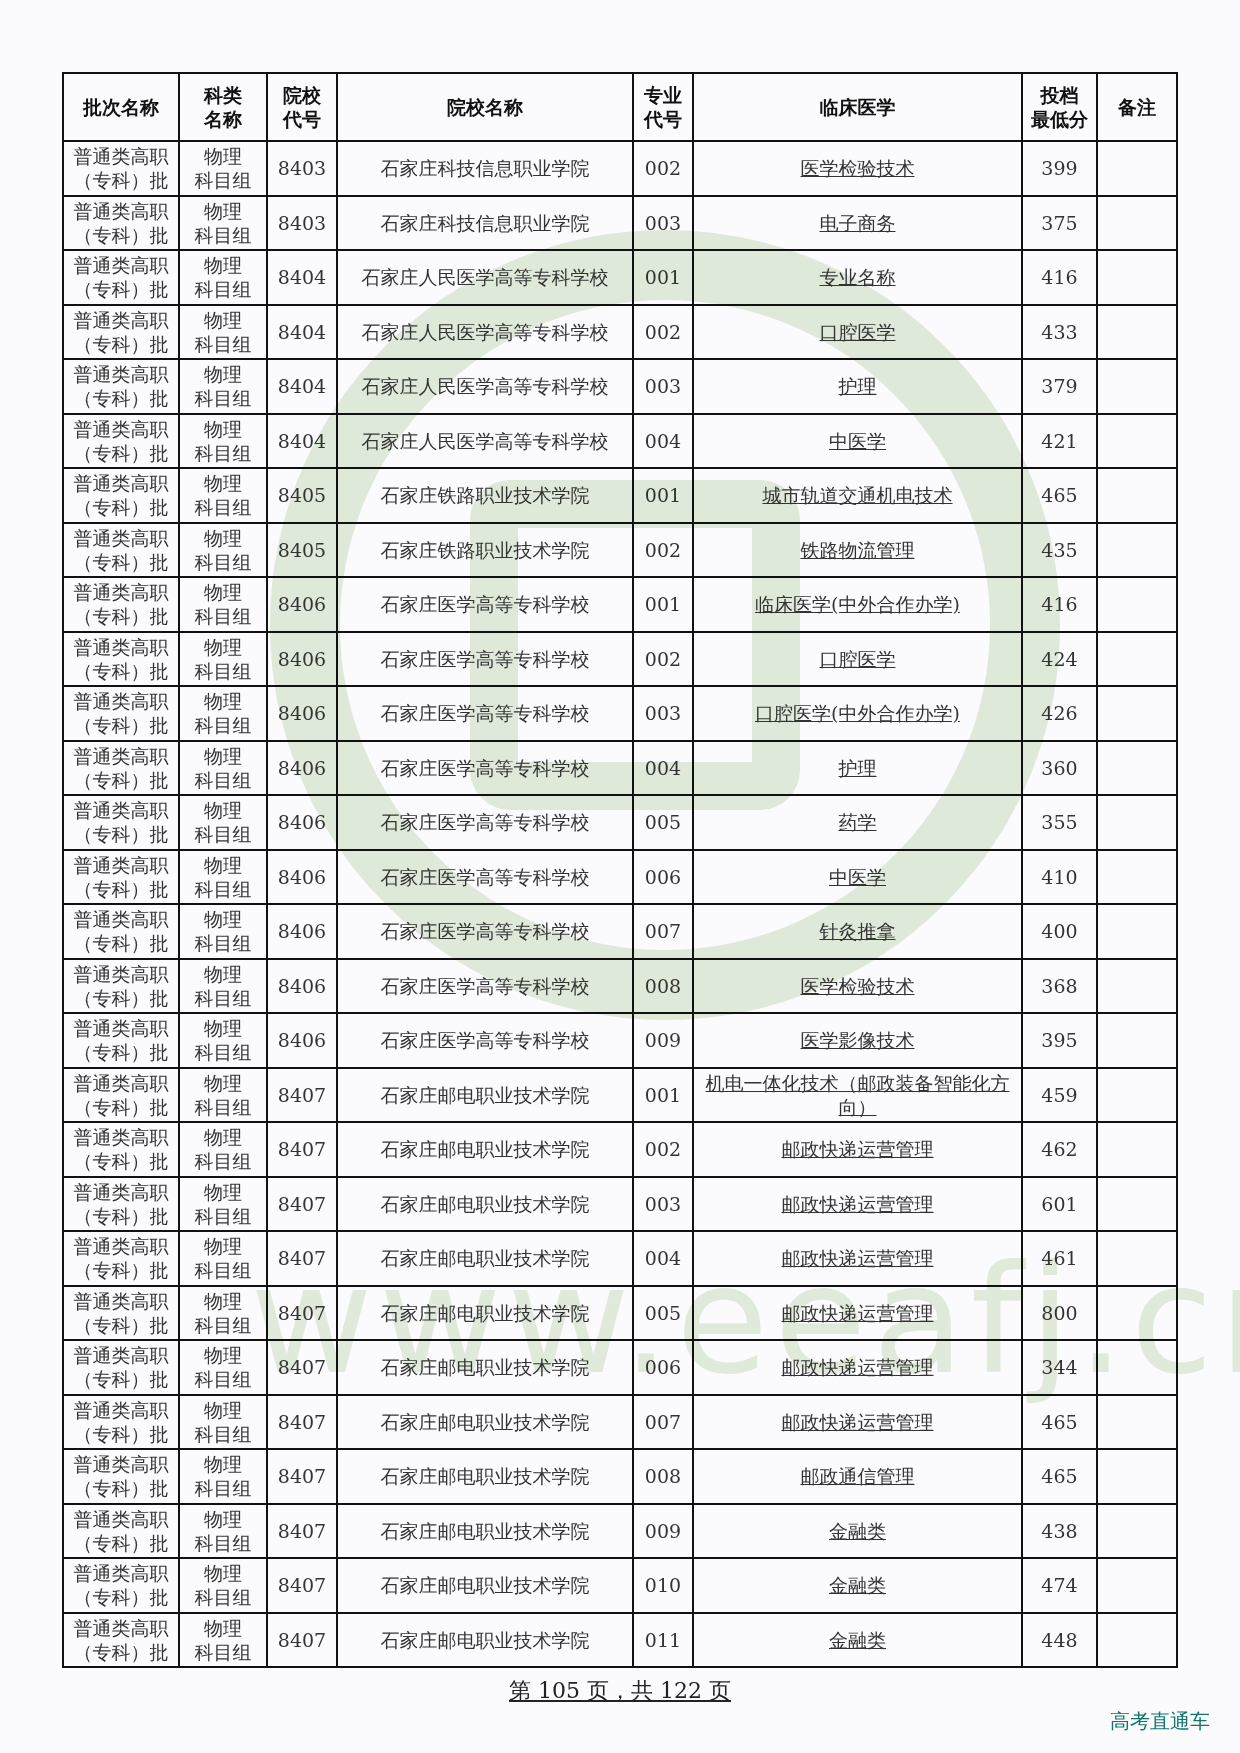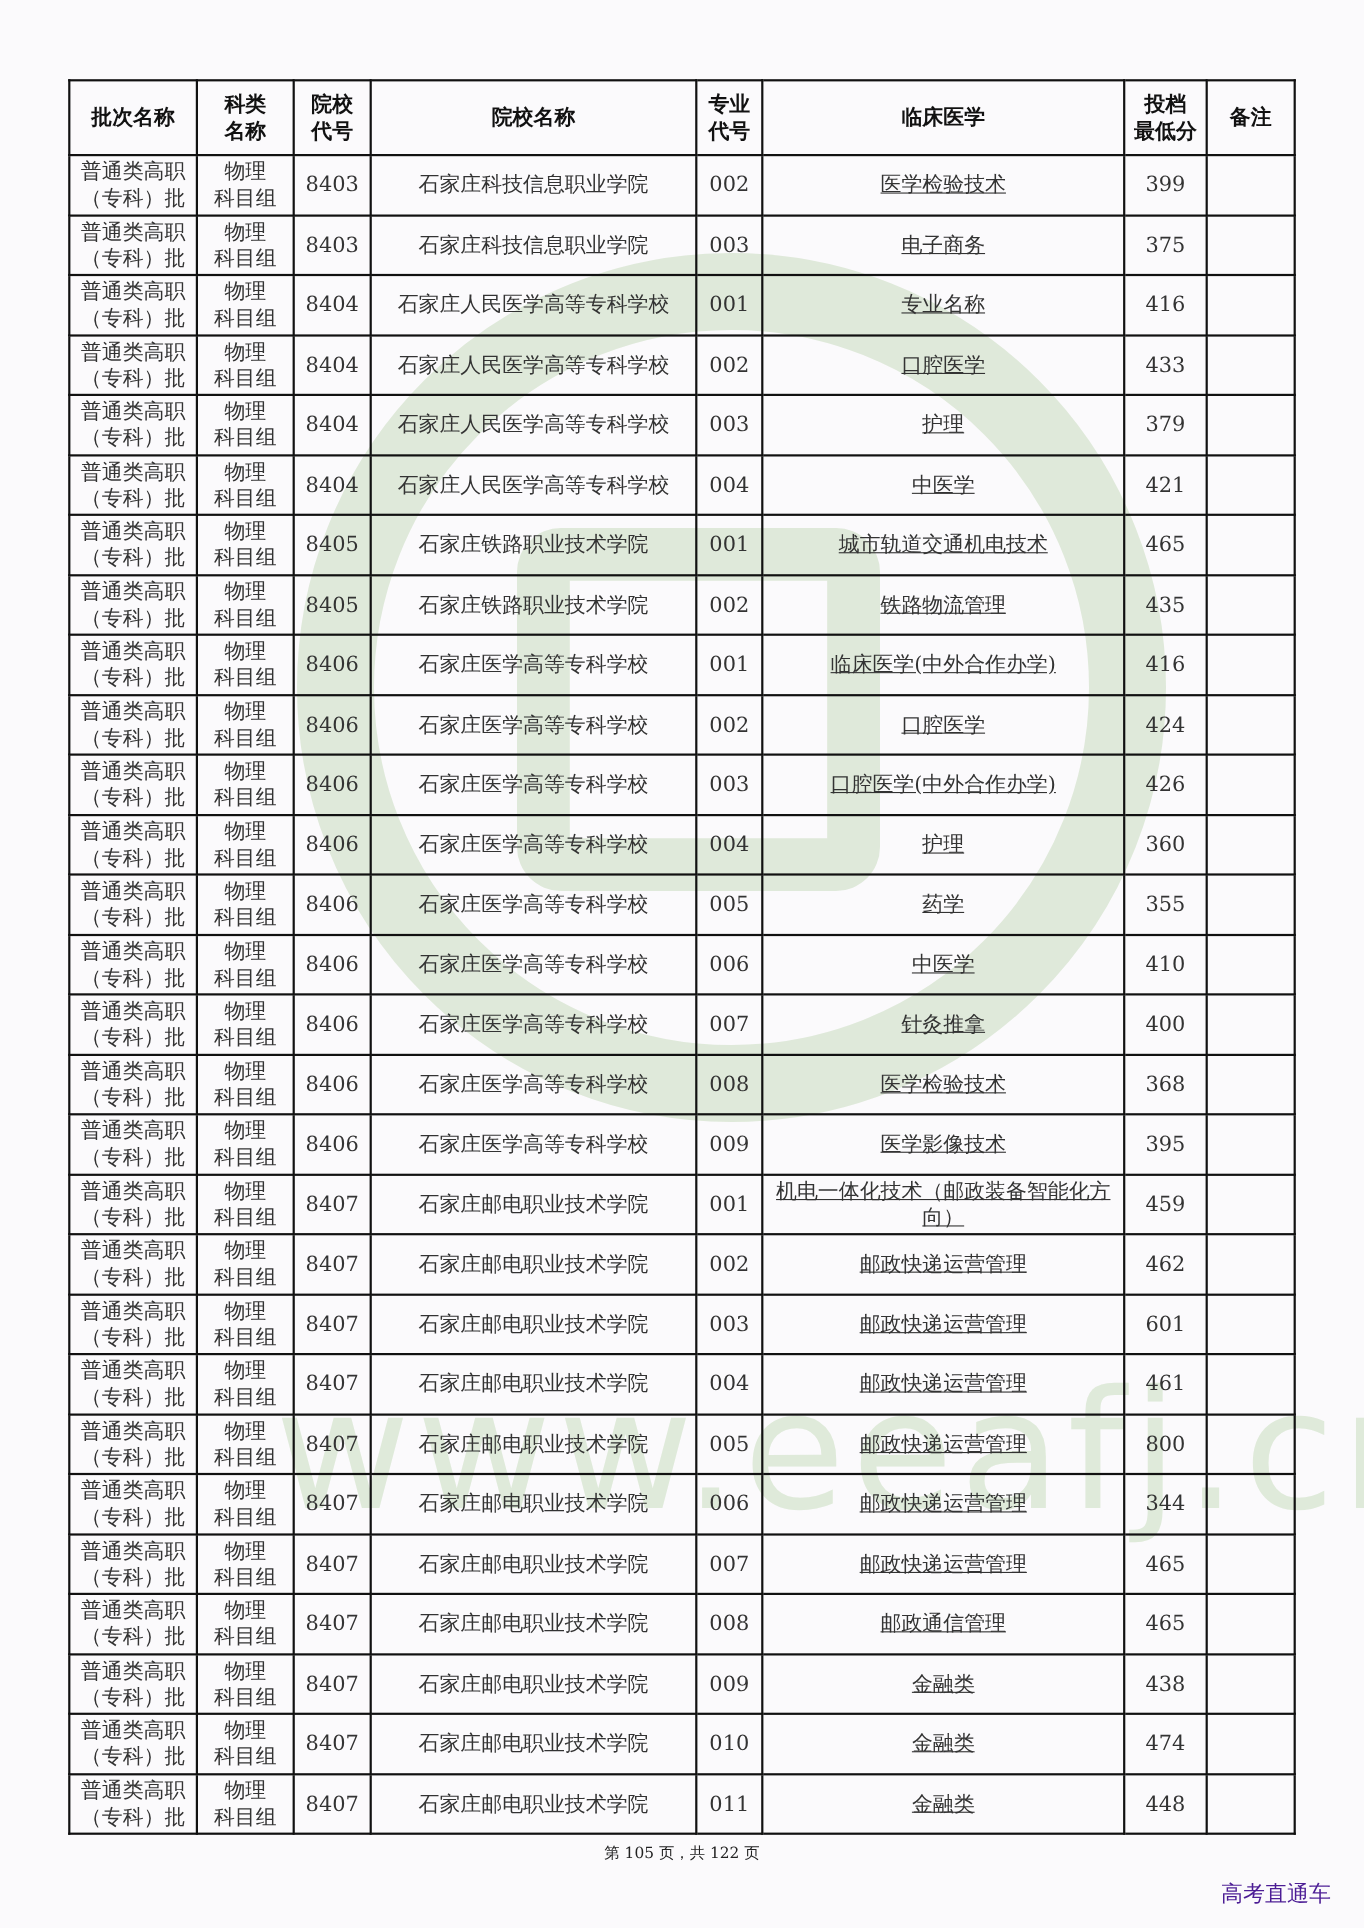--- a/index.html
+++ b/index.html
@@ -50,26 +50,26 @@
       color:#111;
       line-height:24px;
     }
     table.admit td { height:52.5px; }
     td.batch, td.subj { font-size:18.5px; line-height:24px; }
     td.left { text-align:left; padding-left:6px; }
     td.major { line-height:24px;text-decoration:underline; }
     .cell-line { display:block; }
     .footer-page {
       position:absolute; left:0; width:1240px; top:1676px;
-      text-align:center; font-size:14px; color:#222;
+      text-align:center; font-size:22px; color:#222;text-decoration:underline;
     }
     .footer-brand {
       position:absolute; right:30px; top:1708px;
       font-family:"DejaVu Sans","Liberation Sans",sans-serif;
-      font-size:20px; color:#4c1d95;
+      font-size:20px; color:#0f766e;
     }
   </style>
 </head>
 <body>
 
 <div class="watermark-seal"></div>
 <div class="watermark-seal-inner"></div>
 <div class="watermark-url">www.eeafj.cn</div>
 
 <table class="admit">

